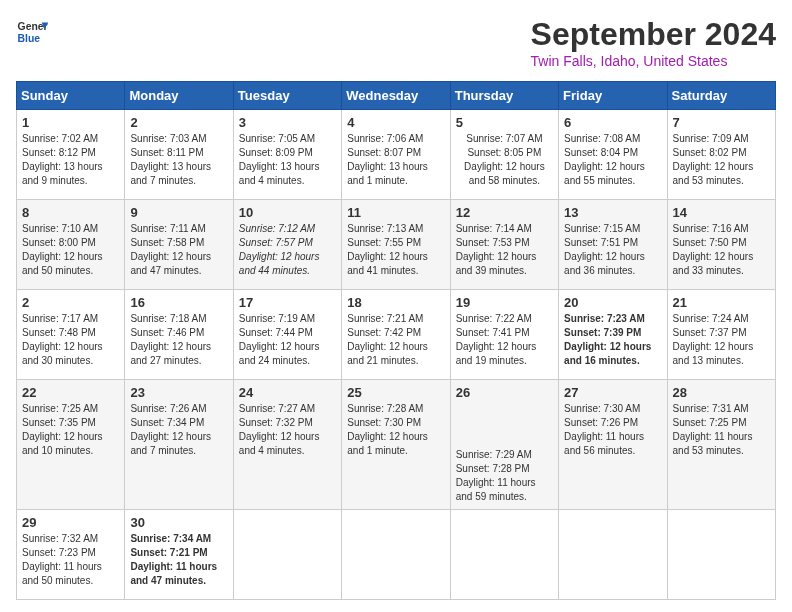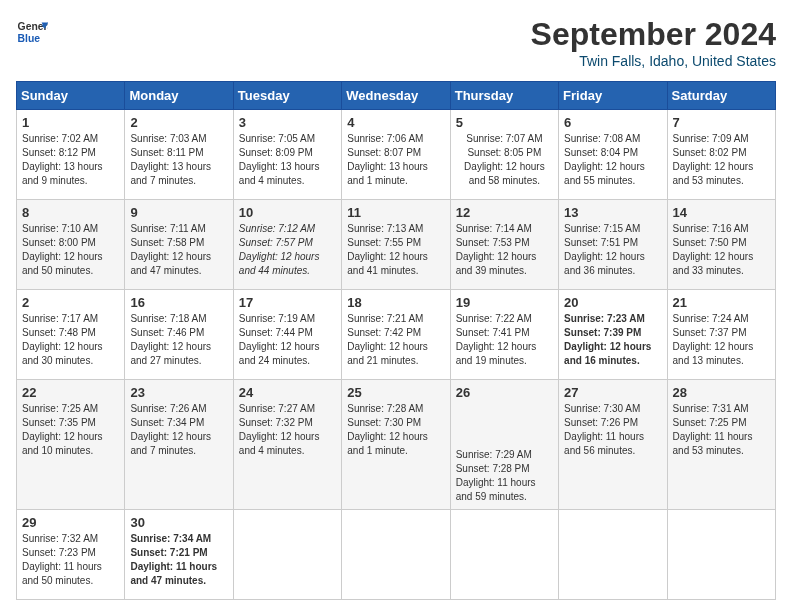--- a/index.html
+++ b/index.html
@@ -18,29 +18,29 @@
     }
     .logo {
       display: flex;
       align-items: center;
       gap: 4px;
     }
     .logo-icon {
       width: 32px;
       height: 32px;
     }
-    .title-block { text-align: right; }
+    .title-block { }
     .month-title {
       font-size: 32px;
       font-weight: bold;
       color: #333;
     }
     .subtitle {
       font-size: 14px;
-      color: #0c4a6e;
+      color: #a21caf;
     }
     table {
       width: 100%;
       border-collapse: collapse;
       table-layout: fixed;
       border-radius: 11px;
     }
     thead th {
       background: #2563b0;
       color: #fff;

